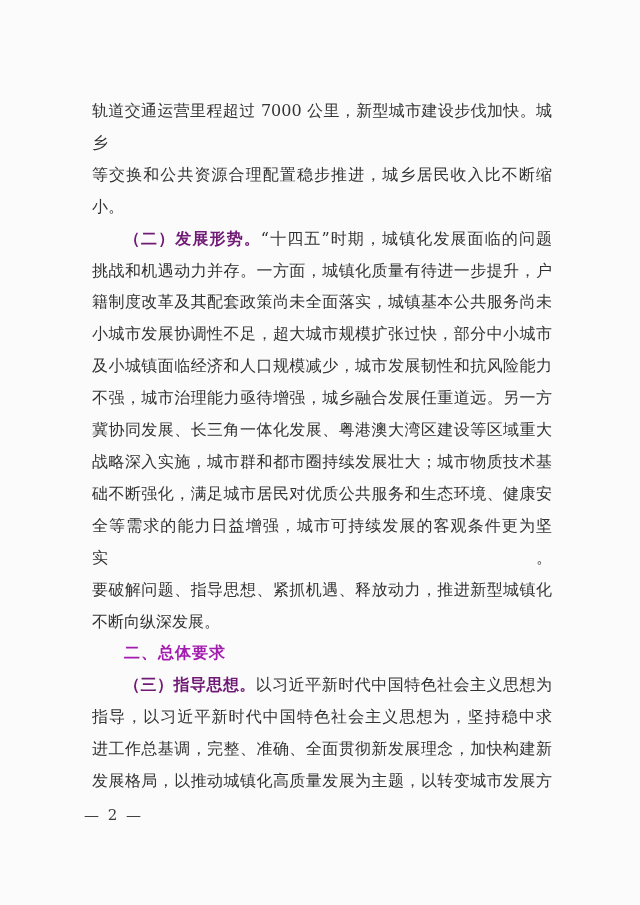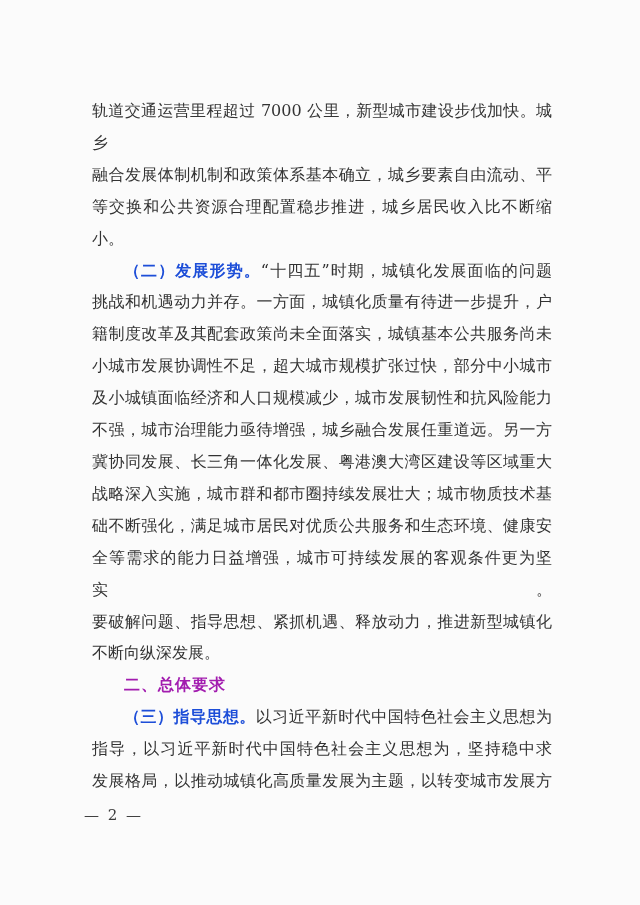--- a/index.html
+++ b/index.html
@@ -32,21 +32,21 @@
     white-space: normal;
   }
   .line.para-end {
     text-align-last: left;
   }
   .line.indent {
     text-indent: 32px;
   }
   .lead {
     font-weight: bold;
-    color: #1d4ed8;
+    color: #701a75;
   }
   .heading {
     font-weight: bold;
     color: #a21caf;
     font-family: "DejaVu Sans", "Liberation Sans", sans-serif;
     letter-spacing: 1px;
   }
   .footer {
     margin-top: 2px;
     margin-left: -8px;
@@ -56,33 +56,33 @@
     letter-spacing: 2px;
     text-align: left;
   }
 </style>
 </head>
 <body>
 
 <div class="page">
   <div class="textblock">
     <div class="line">轨道交通运营里程超过 7000 公里，新型城市建设步伐加快。城乡</div>
-    <div class="line">融合发展体制机制和政策体系基本确立，城乡要素自由流动、平</div>
     <div class="line para-end">等交换和公共资源合理配置稳步推进，城乡居民收入比不断缩小。</div>
     <div class="line indent"><span class="lead">（二）发展形势。</span><span>“十四五”时期，城镇化发展面临的问题</span></div>
     <div class="line">挑战和机遇动力并存。一方面，城镇化质量有待进一步提升，户</div>
     <div class="line">籍制度改革及其配套政策尚未全面落实，城镇基本公共服务尚未</div>
     <div class="line">小城市发展协调性不足，超大城市规模扩张过快，部分中小城市</div>
     <div class="line">及小城镇面临经济和人口规模减少，城市发展韧性和抗风险能力</div>
     <div class="line">不强，城市治理能力亟待增强，城乡融合发展任重道远。另一方</div>
     <div class="line">冀协同发展、长三角一体化发展、粤港澳大湾区建设等区域重大</div>
     <div class="line">战略深入实施，城市群和都市圈持续发展壮大；城市物质技术基</div>
     <div class="line">础不断强化，满足城市居民对优质公共服务和生态环境、健康安</div>
     <div class="line">全等需求的能力日益增强，城市可持续发展的客观条件更为坚实。</div>
     <div class="line">要破解问题、指导思想、紧抓机遇、释放动力，推进新型城镇化</div>
     <div class="line para-end">不断向纵深发展。</div>
     <div class="line heading indent para-end">二、总体要求</div>
     <div class="line indent"><span class="lead">（三）指导思想。</span><span>以习近平新时代中国特色社会主义思想为</span></div>
     <div class="line">指导，以习近平新时代中国特色社会主义思想为，坚持稳中求</div>
+    <div class="line">进工作总基调，完整、准确、全面贯彻新发展理念，加快构建新</div>
     <div class="line">发展格局，以推动城镇化高质量发展为主题，以转变城市发展方</div>
   </div>
   <div class="footer">— 2 —</div>
 </div>
 
 </body></html>

